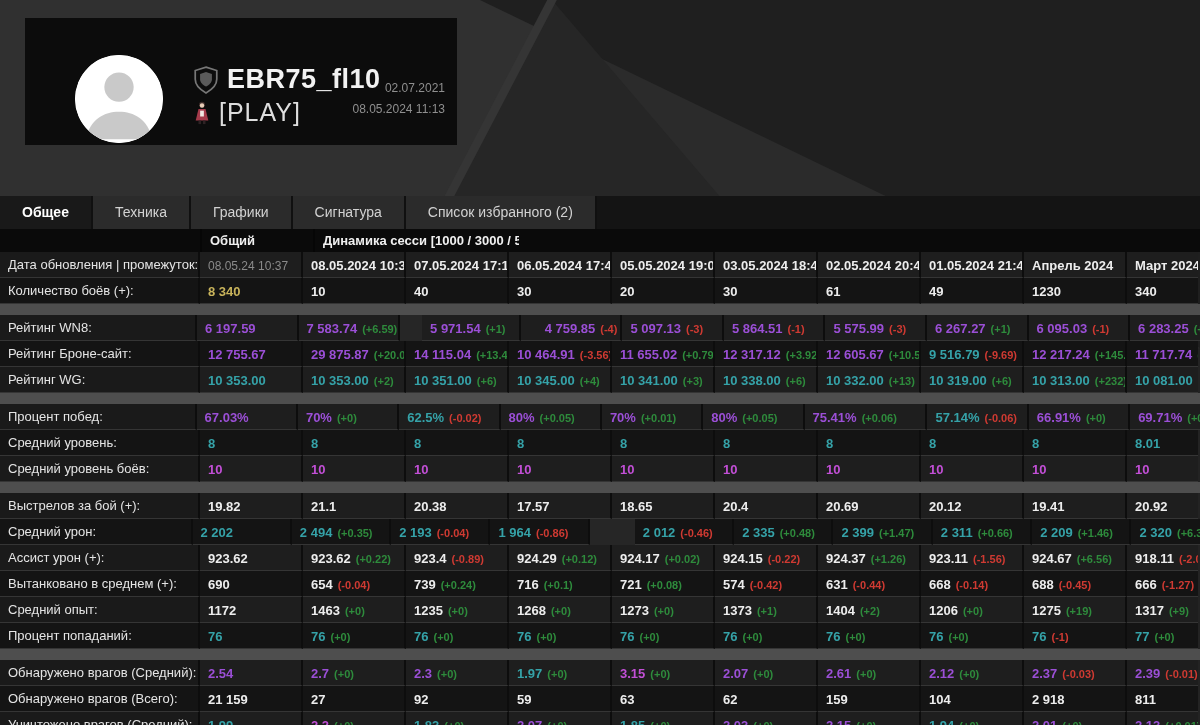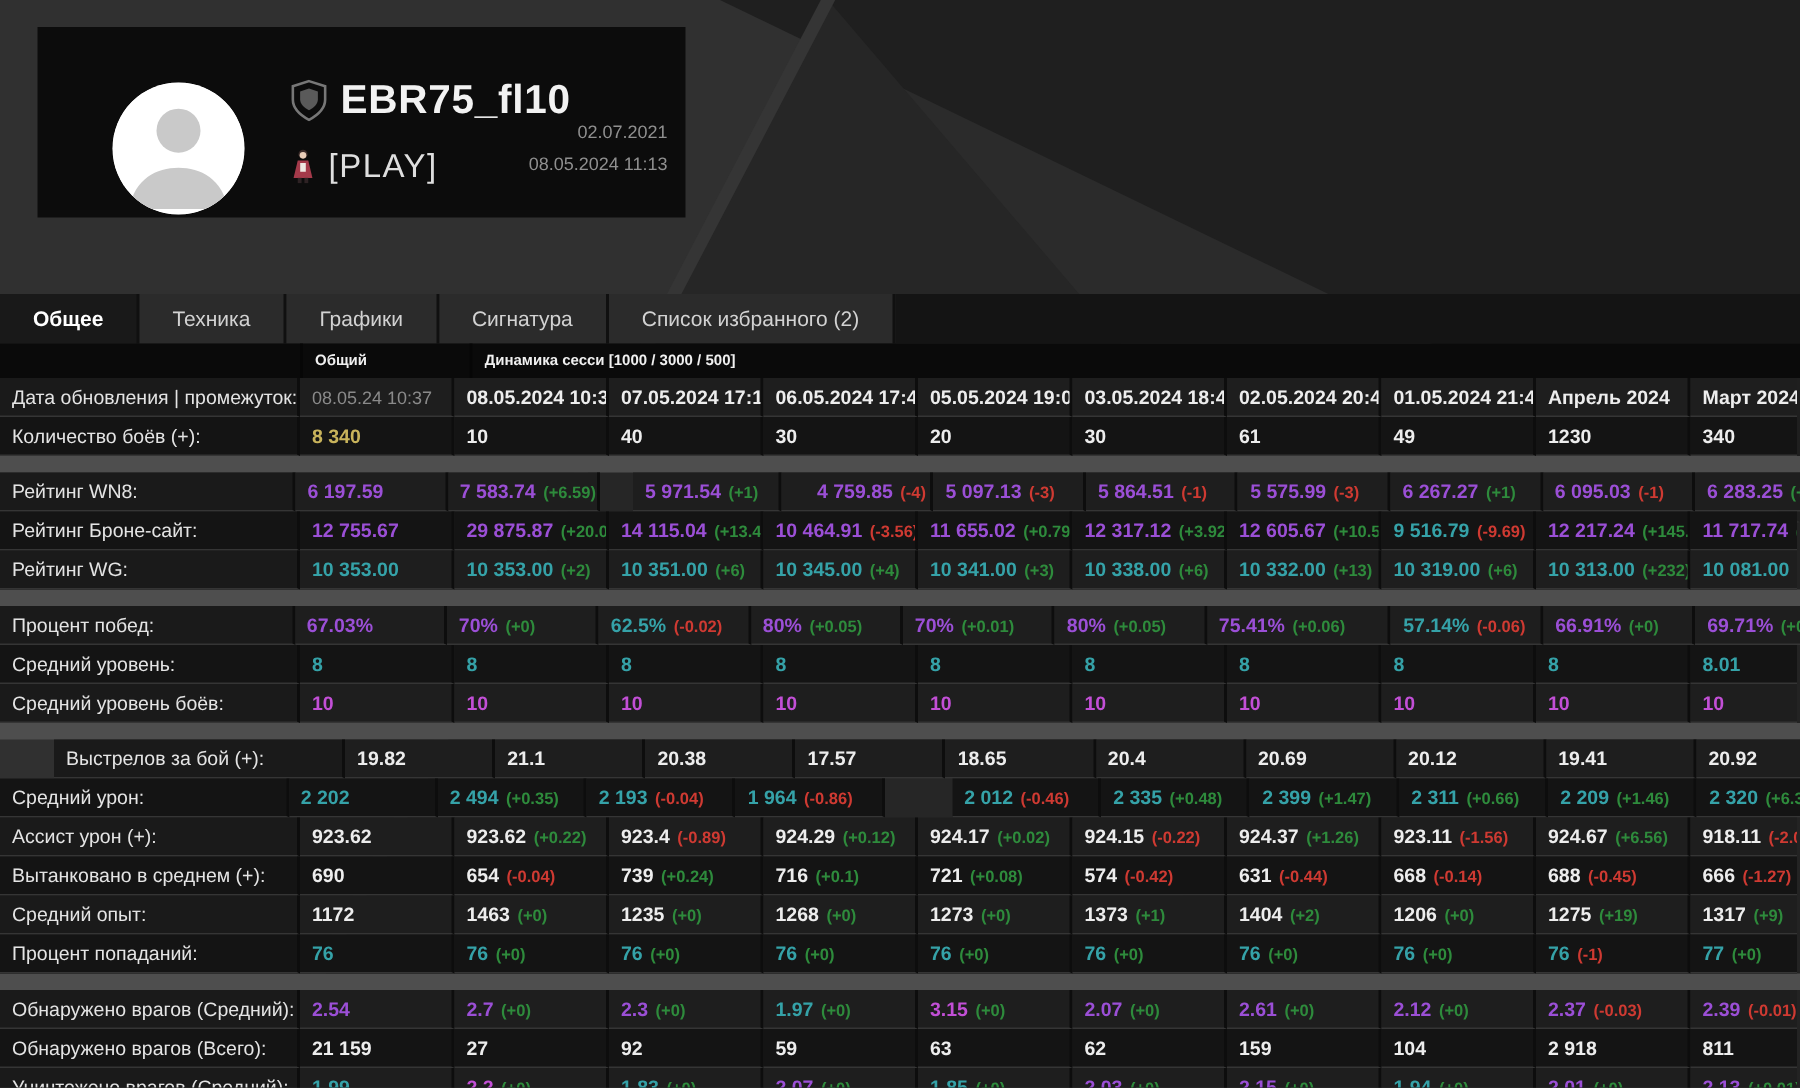--- a/index.html
+++ b/index.html
@@ -14,36 +14,36 @@
   .facet{position:absolute;inset:0;}
   .f1{background:#303030;clip-path:polygon(0 0,46% 0,14% 100%,0 100%);}
   .f2{background:#1f1f1f;clip-path:polygon(40% 0,100% 0,100% 48%);}
   .f3{background:#262626;clip-path:polygon(14% 100%,46% 0,78% 62%,55% 100%);}
   .f4{background:#232323;clip-path:polygon(78% 62%,100% 48%,100% 100%,55% 100%);}
   .f5{background:#353535;clip-path:polygon(45.6% 0,46.4% 0,14.8% 100%,14% 100%);}
 
   
   .profile-card{position:absolute;left:25px;top:18px;width:432px;height:127px;background:#0c0c0c;}
   .avatar{position:absolute;left:50px;top:37px;width:88px;height:88px;border-radius:50%;overflow:hidden;background:#ffffff;}
-  .name-row{position:absolute;left:168px;top:33px;display:flex;align-items:center;gap:8px;}
+  .name-row{position:absolute;left:168px;top:46px;display:flex;align-items:center;gap:8px;}
   .wot-icon{width:26px;height:28px;display:inline-block;}
   .player-name{font-size:27px;font-weight:700;color:#f2f2f2;letter-spacing:.5px;}
   .clan-row{position:absolute;left:170px;top:80px;display:flex;align-items:center;gap:10px;}
   .clan-emblem{width:14px;height:24px;display:inline-block;}
-  .clan-tag{font-size:22px;font-weight:400;color:#dedede;letter-spacing:1px;}
+  .clan-tag{font-size:25px;font-weight:400;color:#dedede;letter-spacing:1px;}
   .profile-dates{position:absolute;right:12px;top:60px;text-align:right;color:#8f8f8f;font-size:12px;line-height:21px;}
 
   
   .tabbar{position:absolute;left:0;top:196px;width:1200px;height:33px;background:#141414;display:flex;}
   .tab{height:33px;line-height:33px;padding:0 22px;background:#2b2b2b;color:#d2d2d2;
        font-size:14px;border-right:2px solid #101010;cursor:pointer;white-space:nowrap;}
   .tab.active{background:#191919;color:#ffffff;font-weight:700;}
 
   
-  .grouphdr{position:absolute;left:0;top:229px;width:1200px;height:23px;background:#0a0a0a;display:flex;color:#f0f0f0;font-size:10px;font-weight:700;}
+  .grouphdr{position:absolute;left:0;top:229px;width:1200px;height:23px;background:#0a0a0a;display:flex;color:#f0f0f0;font-size:13px;font-weight:700;}
   .gh-spacer{width:200px;border-right:2px solid #060606;}
   .gh-overall{width:103px;padding-left:8px;line-height:23px;border-right:2px solid #060606;}
   .gh-session{flex:1;padding-left:8px;line-height:23px;overflow:hidden;}
   .gh-session span{display:inline-block;max-width:196px;overflow:hidden;white-space:nowrap;}
 
   .stats-table{position:absolute;left:0;top:252px;width:1200px;}
   .trow{display:flex;height:26px;box-sizing:border-box;}
   .seprow{height:11px;background:#4e4e4e;}
   .cell{box-sizing:border-box;height:26px;line-height:25px;padding-left:8px;overflow:hidden;white-space:nowrap;
         border-right:2px solid #0d0d0d;border-bottom:1px solid #353535;background:#1e1e1e;}
@@ -226,21 +226,21 @@
       <div class="cell" style="width: 103px;"><span class="val c-magenta">10</span></div>
       <div class="cell" style="width: 103px;"><span class="val c-magenta">10</span></div>
       <div class="cell" style="width: 103px;"><span class="val c-magenta">10</span></div>
       <div class="cell" style="width: 103px;"><span class="val c-magenta">10</span></div>
       <div class="cell" style="width: 103px;"><span class="val c-magenta">10</span></div>
       <div class="cell" style="width: 103px;"><span class="val c-magenta">10</span></div>
       <div class="cell" style="width: 71px;"><span class="val c-magenta">10</span></div>
     </div>
     <div class="seprow"></div>
     <div class="trow">
-      <div class="cell label" style="width: 200px; margin-left: 36px;">Выстрелов за бой (+):</div>
+      <div class="cell label" style="width: 200px;">Выстрелов за бой (+):</div>
       <div class="cell" style="width: 103px;"><span class="val c-white">19.82</span></div>
       <div class="cell" style="width: 103px;"><span class="val c-white">21.1</span></div>
       <div class="cell" style="width: 103px;"><span class="val c-white">20.38</span></div>
       <div class="cell" style="width: 103px;"><span class="val c-white">17.57</span></div>
       <div class="cell" style="width: 103px;"><span class="val c-white">18.65</span></div>
       <div class="cell" style="width: 103px;"><span class="val c-white">20.4</span></div>
       <div class="cell" style="width: 103px;"><span class="val c-white">20.69</span></div>
       <div class="cell" style="width: 103px;"><span class="val c-white">20.12</span></div>
       <div class="cell" style="width: 103px;"><span class="val c-white">19.41</span></div>
       <div class="cell" style="width: 71px;"><span class="val c-white">20.92</span></div>

